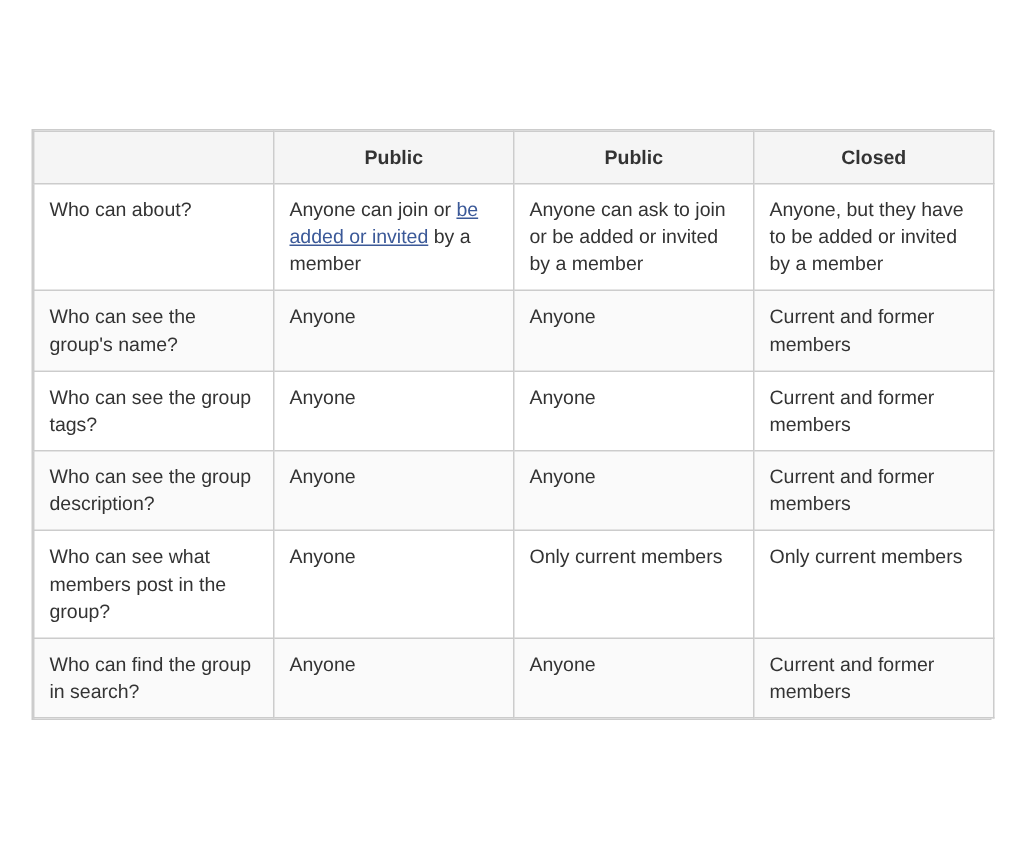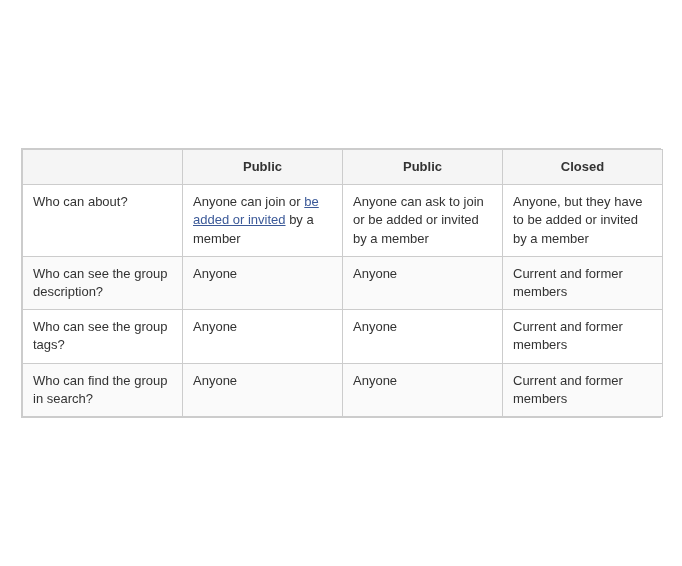--- a/index.html
+++ b/index.html
@@ -71,30 +71,42 @@
       </tr>
     </thead>
     <tbody id="table-body">
     <tr>
           <td>Who can about?</td>
           <td>Anyone can join or <a href="#">be added or invited</a> by a member</td>
           <td>Anyone can ask to join or be added or invited by a member</td>
           <td>Anyone, but they have to be added or invited by a member</td>
         </tr>
         <tr>
-          <td>Who can see the group description?</td>
+          <td>Who can see the group's name?</td>
           <td>Anyone</td>
           <td>Anyone</td>
           <td>Current and former members</td>
         </tr>
         <tr>
           <td>Who can see the group tags?</td>
           <td>Anyone</td>
           <td>Anyone</td>
           <td>Current and former members</td>
+        </tr>
+        <tr>
+          <td>Who can see the group description?</td>
+          <td>Anyone</td>
+          <td>Anyone</td>
+          <td>Current and former members</td>
+        </tr>
+        <tr>
+          <td>Who can see what members post in the group?</td>
+          <td>Anyone</td>
+          <td>Only current members</td>
+          <td>Only current members</td>
         </tr>
         <tr>
           <td>Who can find the group in search?</td>
           <td>Anyone</td>
           <td>Anyone</td>
           <td>Current and former members</td>
         </tr>
       </tbody>
   </table>
 </div>

